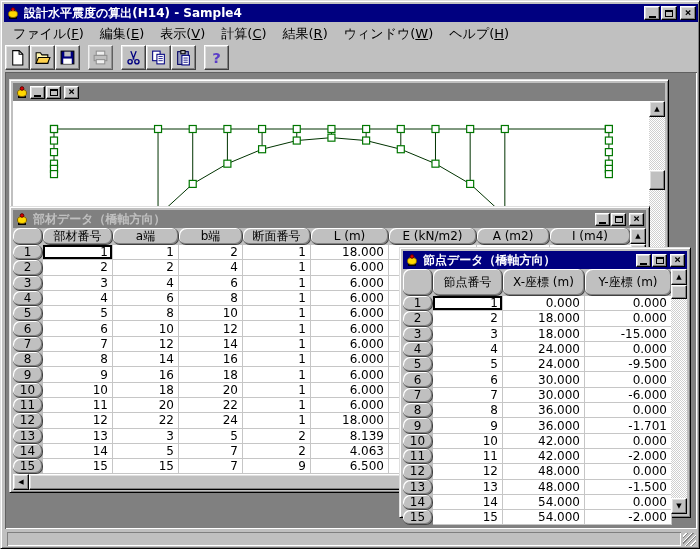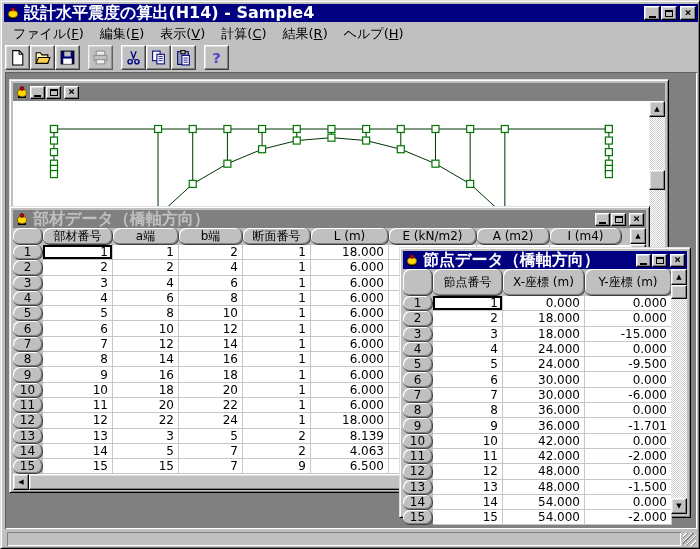--- a/index.html
+++ b/index.html
@@ -8,21 +8,21 @@
 
   .w95 { background:#c0c0c0; border:1px solid; border-color:#dfdfdf #000 #000 #dfdfdf;
          box-shadow: inset 1px 1px 0 #fff, inset -1px -1px 0 #808080; }
 
   #main { position:absolute; left:0; top:0; width:700px; height:549px; }
 
   
   .titlebar { position:absolute; height:18px; display:flex; align-items:center; padding:0 2px; overflow:hidden; }
   .titlebar.active   { background:#000080; color:#fff; }
   .titlebar.inactive { background:#808080; color:#c0c0c0; }
-  .titlebar .ttl { font-weight:bold; font-size:16px; margin-left:4px; flex:1; white-space:nowrap; overflow:hidden; }
+  .titlebar .ttl { font-weight:bold; font-size:12px; margin-left:4px; flex:1; white-space:nowrap; overflow:hidden; }
   .wbtns { display:flex; align-items:center; }
   .wbtn { width:16px; height:14px; margin-left:1px; background:#c0c0c0; border:1px solid; border-color:#fff #000 #000 #fff;
           box-shadow: inset -1px -1px 0 #808080, inset 1px 1px 0 #dfdfdf;
           display:flex; align-items:center; justify-content:center; color:#000; }
   .wbtn.close { margin-left:3px; }
   .g-min { width:7px; height:2px; background:#000; margin-top:7px; }
   .g-max { width:8px; height:7px; border:1px solid #000; border-top:2px solid #000; }
   .g-close { font-size:11px; font-weight:bold; line-height:10px; font-family:"DejaVu Sans Mono",monospace; }
 
   
@@ -121,20 +121,21 @@
         </span>
     </span>
   </div>
 
   <div id="menubar">
       <div class="menu-item">ファイル(<u>F</u>)</div>
       <div class="menu-item">編集(<u>E</u>)</div>
       <div class="menu-item">表示(<u>V</u>)</div>
       <div class="menu-item">計算(<u>C</u>)</div>
       <div class="menu-item">結果(<u>R</u>)</div>
+      <div class="menu-item">ウィンドウ(<u>W</u>)</div>
       <div class="menu-item">ヘルプ(<u>H</u>)</div>
     </div>
 
   <div id="toolbar">
       <div class="tbtn">
         <svg viewBox="0 0 16 16">
           <path d="M3.5 1.5h6l3.5 3.5v10h-9.5z" fill="#fff" stroke="#000"></path>
           <path d="M9.5 1.5v3.5h3.5" fill="none" stroke="#000"></path>
         </svg>
       </div>
@@ -301,21 +302,21 @@
       <div id="members-grid" class="gridwrap">
           <div class="grow" style="height: 17px;">
             <div class="gcell ghead" style="width: 30px;"></div>
             <div class="gcell ghead" style="width: 70px;">部材番号</div>
             <div class="gcell ghead" style="width: 66px;">a端</div>
             <div class="gcell ghead" style="width: 64px;">b端</div>
             <div class="gcell ghead" style="width: 68px;">断面番号</div>
             <div class="gcell ghead" style="width: 78px;">L (m)</div>
             <div class="gcell ghead" style="width: 88px;">E (kN/m2)</div>
             <div class="gcell ghead" style="width: 73px;">A (m2)</div>
-            <div class="gcell ghead" style="width: 72px;">I (m4)</div>
+            <div class="gcell ghead" style="width: 81px;">I (m4)</div>
           </div>
           <div class="grow" style="height: 15.3px;">
             <div class="gcell rowhdr" style="width: 30px;">1</div>
             <div class="gcell gdata focused" style="width: 70px;">1</div>
             <div class="gcell gdata" style="width: 66px;">1</div>
             <div class="gcell gdata" style="width: 64px;">2</div>
             <div class="gcell gdata" style="width: 68px;">1</div>
             <div class="gcell gdata" style="width: 78px;">18.000</div>
             <div class="gcell gdata" style="width: 88px;"></div>
             <div class="gcell gdata" style="width: 73px;"></div>

